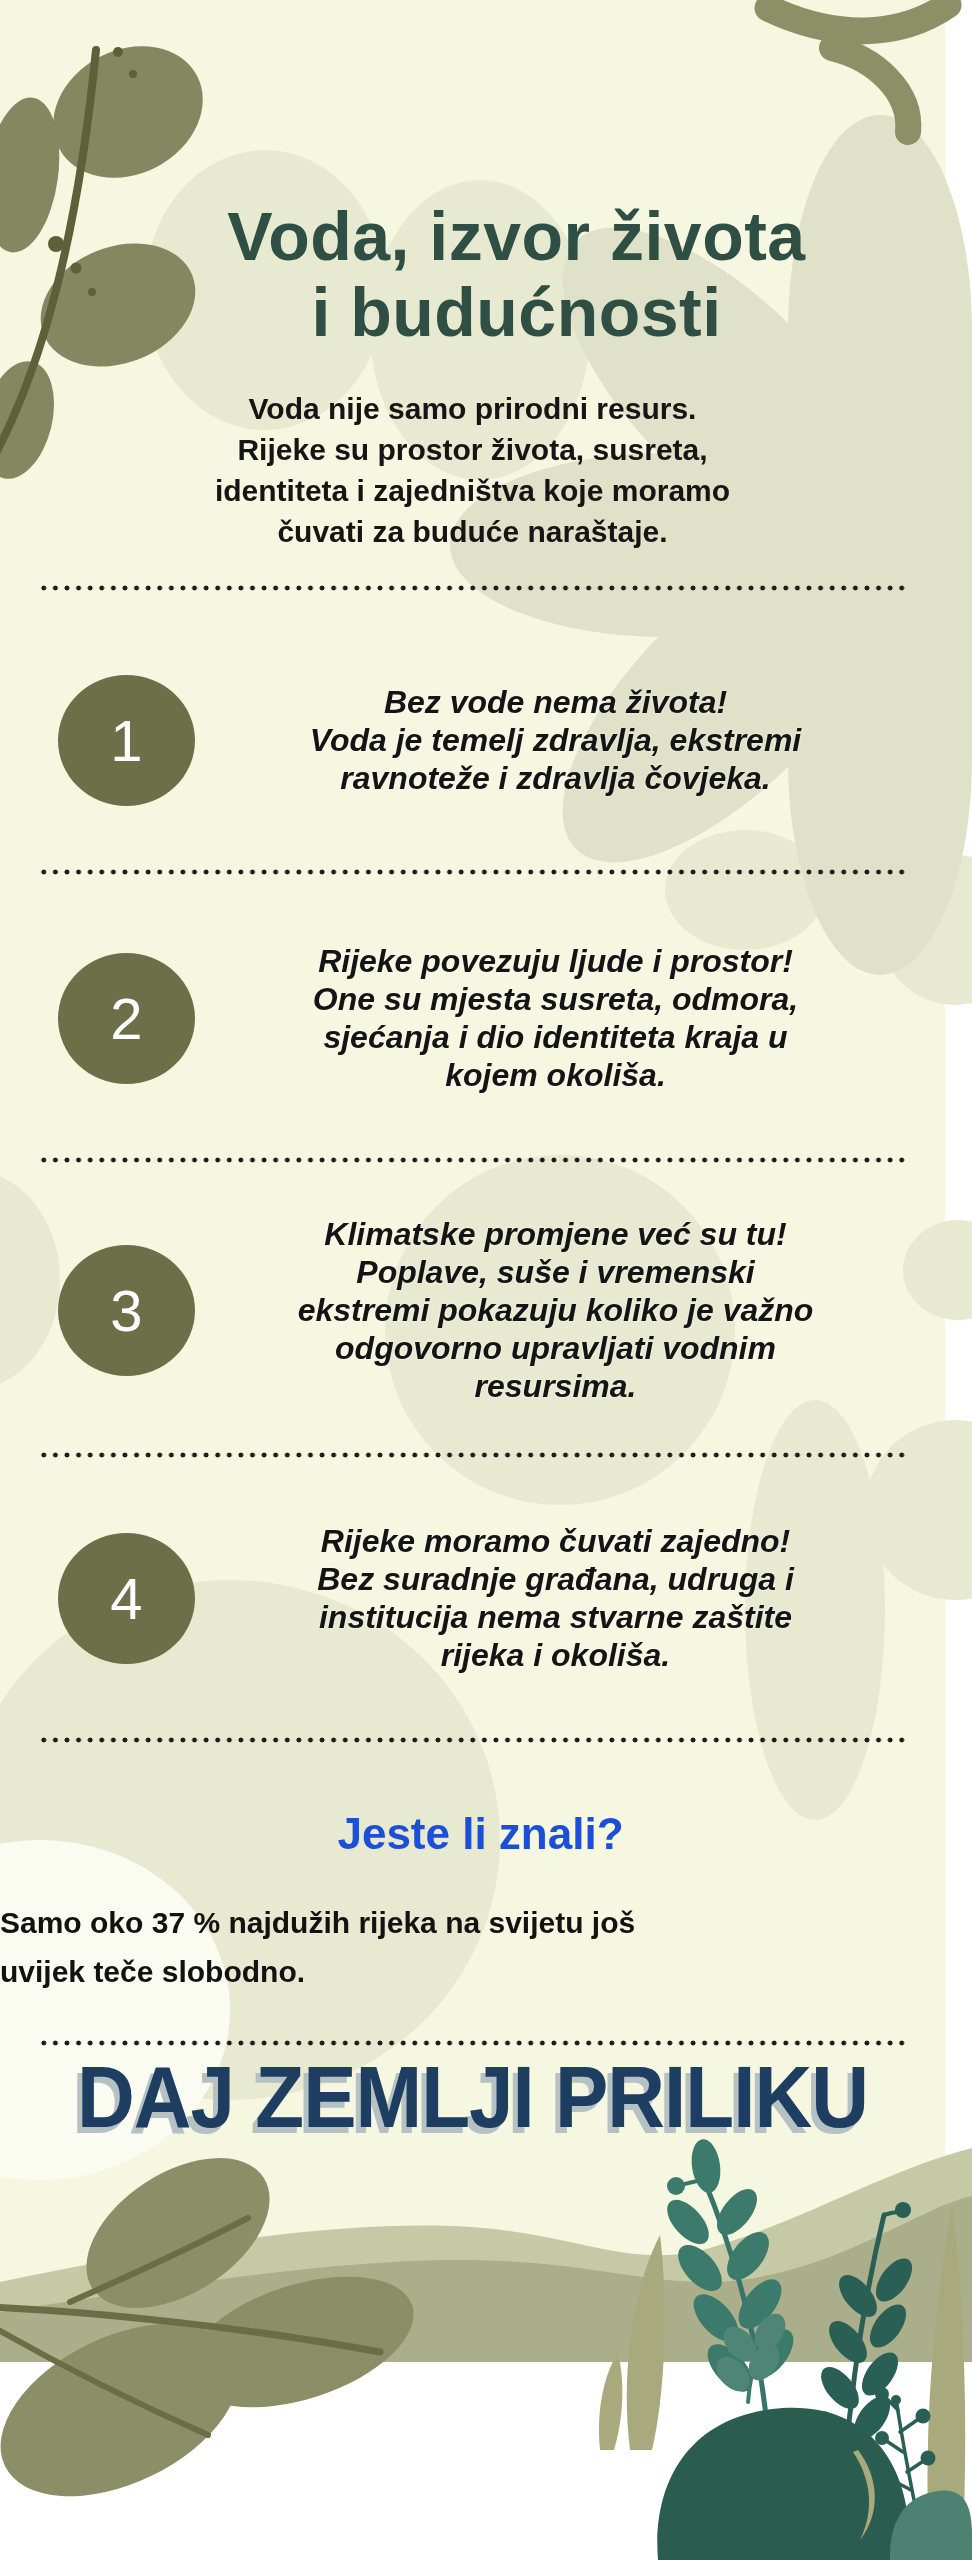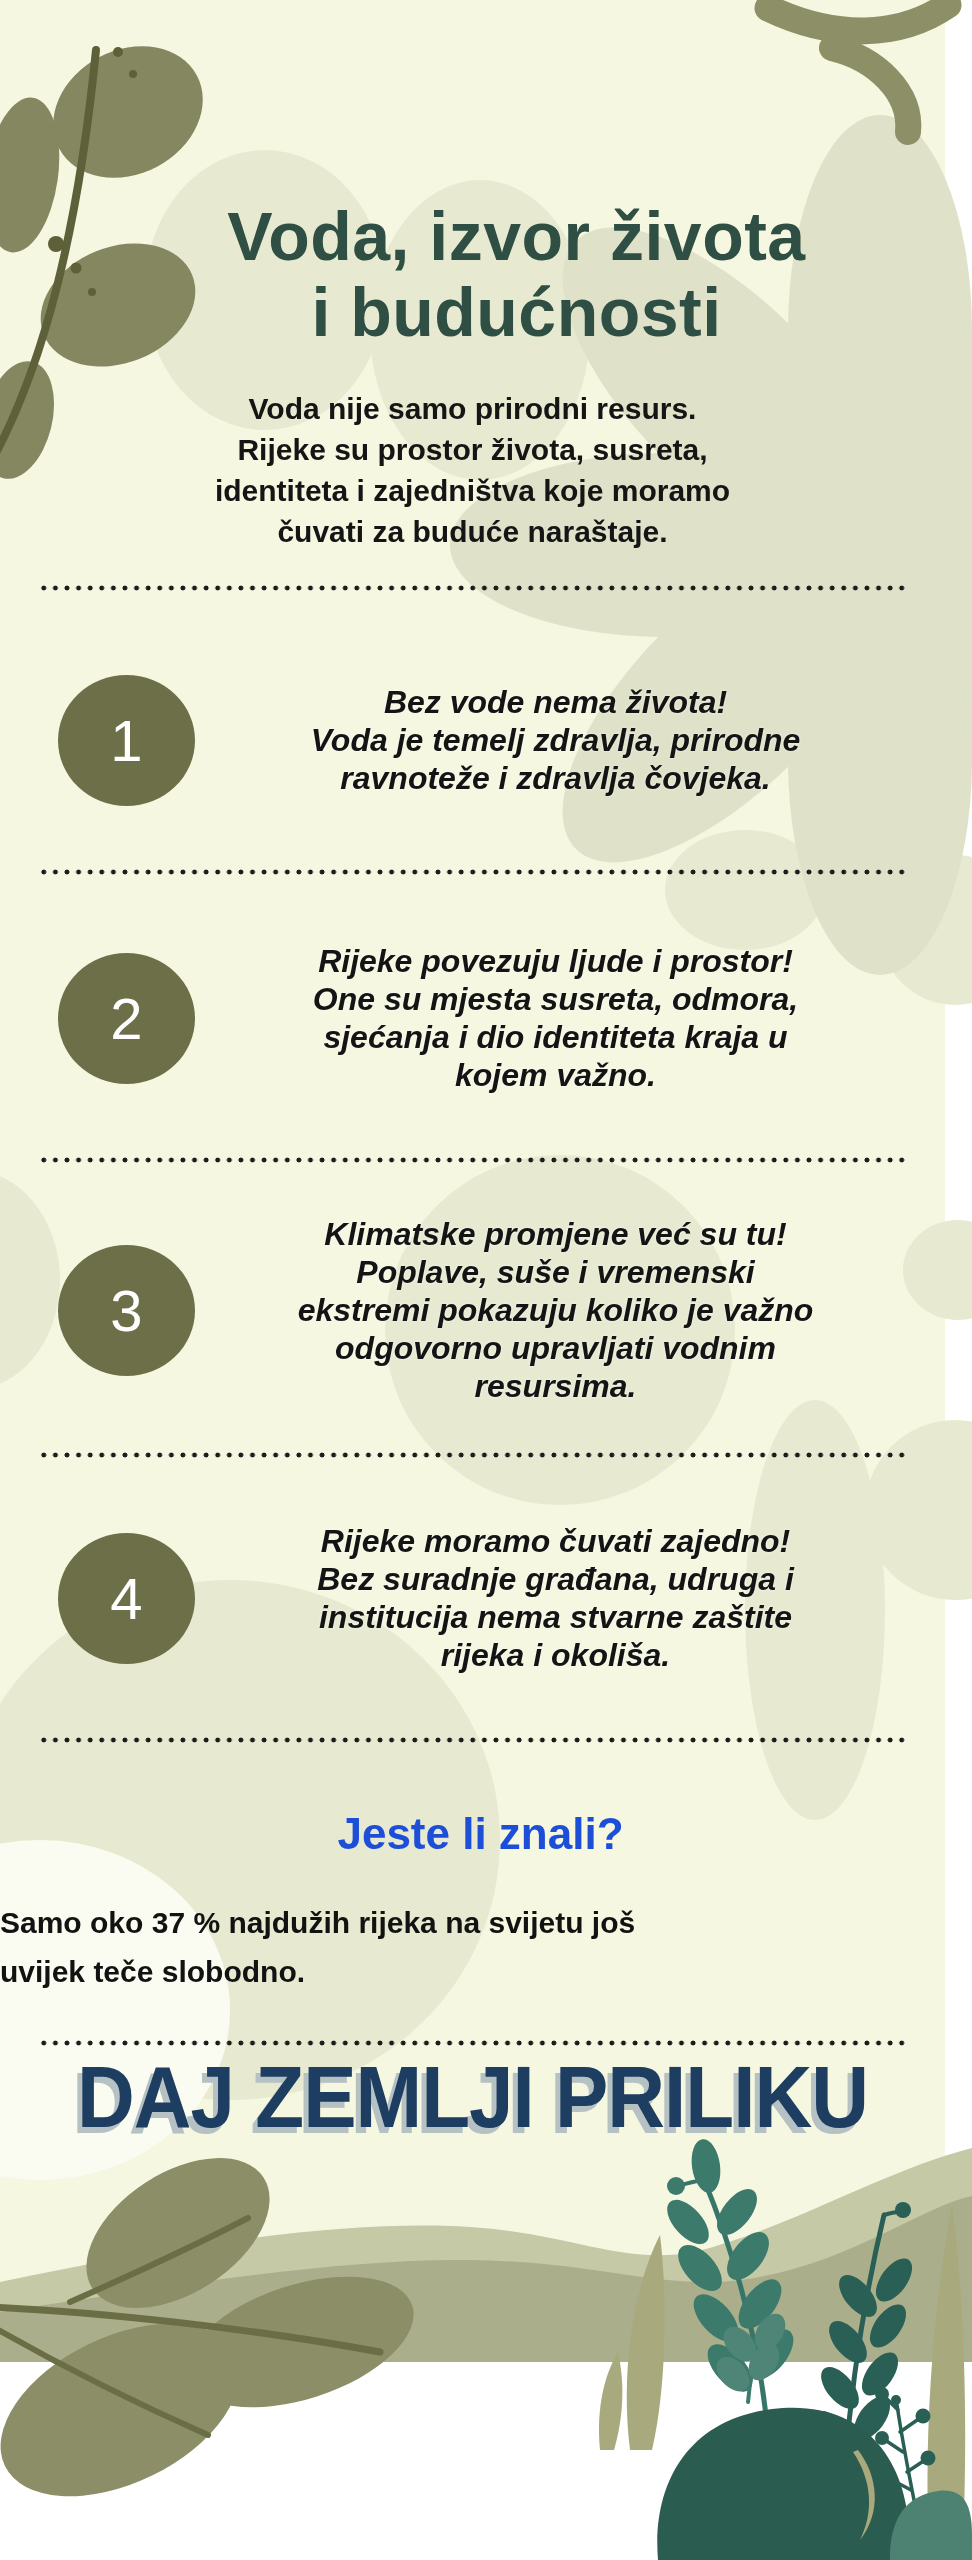--- a/index.html
+++ b/index.html
@@ -113,34 +113,34 @@
   <div class="dotted" style="top:1452px;"></div>
   <div class="dotted" style="top:1737px;"></div>
   <div class="dotted" style="top:2040px;"></div>
 
   <div class="section" style="top:640px;height:200px;">
     <div class="num-circle">
       <span>1</span>
     </div>
     <div class="sec-text">
       <span>Bez vode nema života!</span>
-      <span>Voda je temelj zdravlja, prirodne</span>
+      <span>Voda je temelj zdravlja, ekstremi</span>
       <span>ravnoteže i zdravlja čovjeka.</span>
     </div>
   </div>
 
   <div class="section" style="top:908px;height:220px;">
     <div class="num-circle">
       <span>2</span>
     </div>
     <div class="sec-text">
       <span>Rijeke povezuju ljude i prostor!</span>
       <span>One su mjesta susreta, odmora,</span>
       <span>sjećanja i dio identiteta kraja u</span>
-      <span>kojem važno.</span>
+      <span>kojem okoliša.</span>
     </div>
   </div>
 
   <div class="section" style="top:1190px;height:240px;">
     <div class="num-circle">
       <span>3</span>
     </div>
     <div class="sec-text">
       <span>Klimatske promjene već su tu!</span>
       <span>Poplave, suše i vremenski</span>

